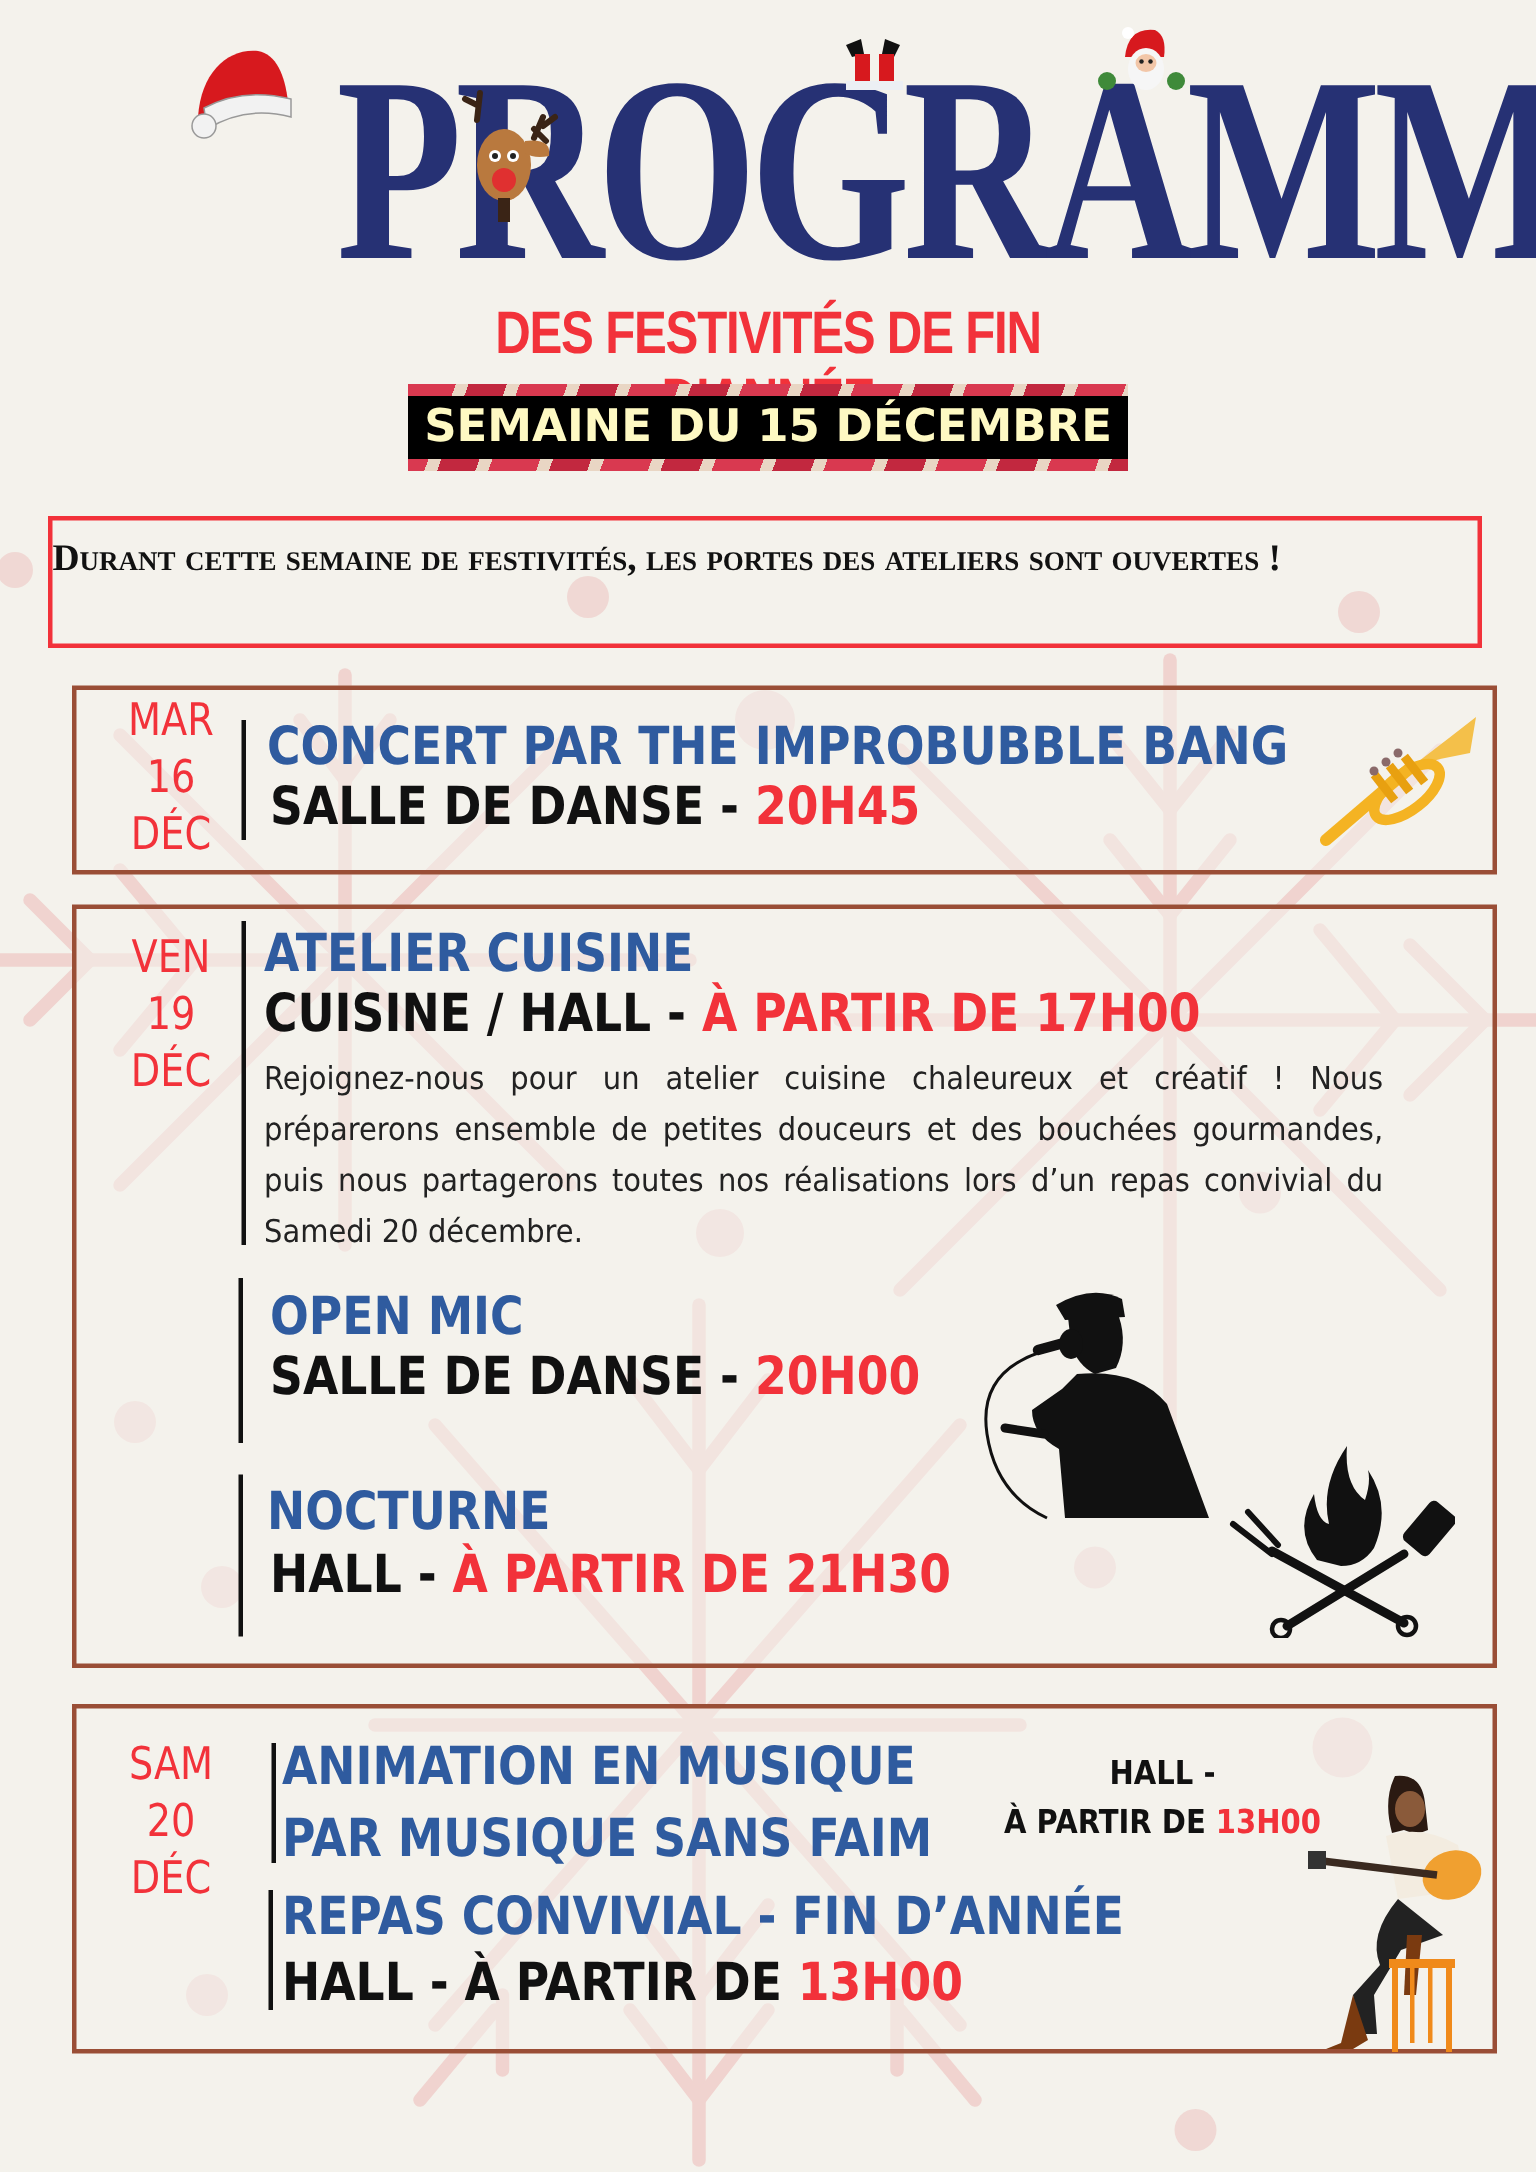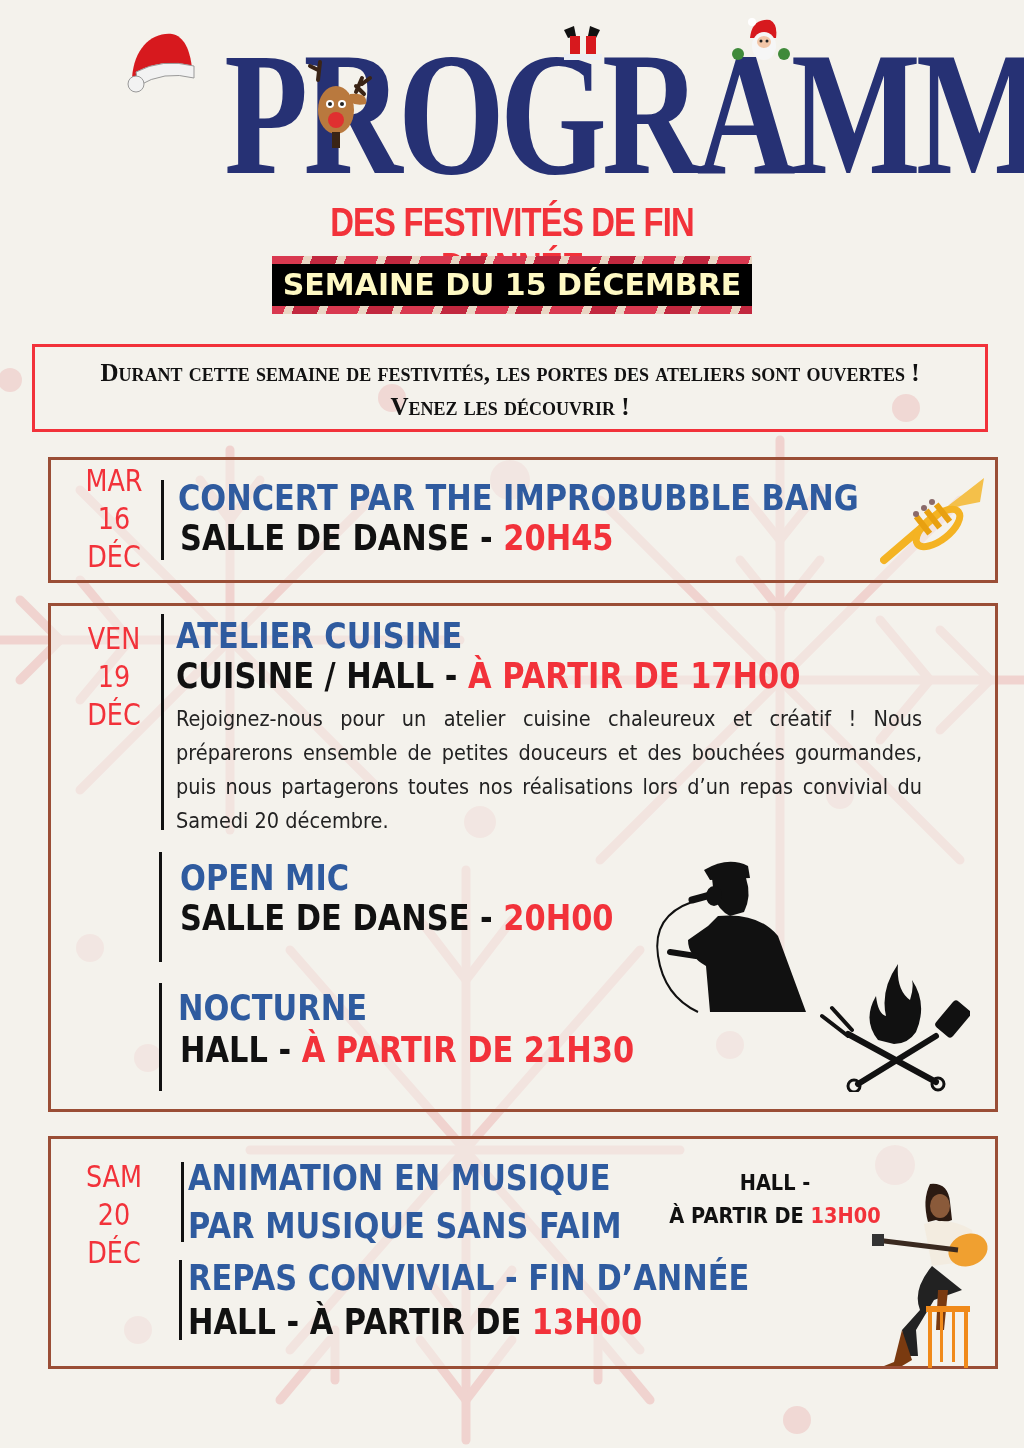--- a/index.html
+++ b/index.html
@@ -30,21 +30,21 @@
     position:absolute; left:272px; top:256px; width:480px; height:58px;
     background:repeating-linear-gradient(110deg,#d93950 0 30px,#e9d6c4 30px 38px,#c2283f 38px 62px,#e9d6c4 62px 70px);
   }
   .week-banner .inner {
     position:absolute; left:0; right:0; top:8px; height:42px; background:#000;
     color:#fef9c3; font-weight:bold; font-size:30px; line-height:42px; text-align:center;
     font-family:"DejaVu Sans", sans-serif; letter-spacing:0px;
   }
   .intro {
     position:absolute; left:32px; top:344px; width:956px; height:88px;
-    border:3px solid #f2323a; box-sizing:border-box; text-align:center;
+    border:3px solid #f2323a; box-sizing:border-box; 
     font-family:"Liberation Serif", serif; font-weight:bold; font-size:25px;
     line-height:34px; color:#111; padding-top:9px; font-variant:small-caps;
   }
 
   .card {
     position:absolute; left:48px; width:950px; box-sizing:border-box;
     border:3px solid #9a4e36; background:rgba(244,242,236,0.55);
   }
   .date {
     position:absolute; width:80px; text-align:center; color:#f2323a;
@@ -161,21 +161,20 @@
 </svg>
 
 <div class="subtitle layer">DES FESTIVITÉS DE FIN D’ANNÉE</div>
 
 <div class="week-banner layer">
   <div class="inner">SEMAINE DU 15 DÉCEMBRE</div>
 </div>
 
 <div class="intro layer">
   <div>Durant cette semaine de festivités, les portes des ateliers sont ouvertes !</div>
-  <div>Venez les découvrir !</div>
 </div>
 
 <div class="card layer" style="top:457px;height:126px;"></div>
 <div class="date layer" style="left:74px;top:462px;">
   <div>MAR</div>
   <div>16</div>
   <div>DÉC</div>
 </div>
 <div class="bar layer" style="left:161px;top:480px;height:80px;"></div>
 <div class="evt-title layer" style="left:178px;top:478px;transform:scaleX(0.87);">CONCERT PAR THE IMPROBUBBLE BANG</div>

